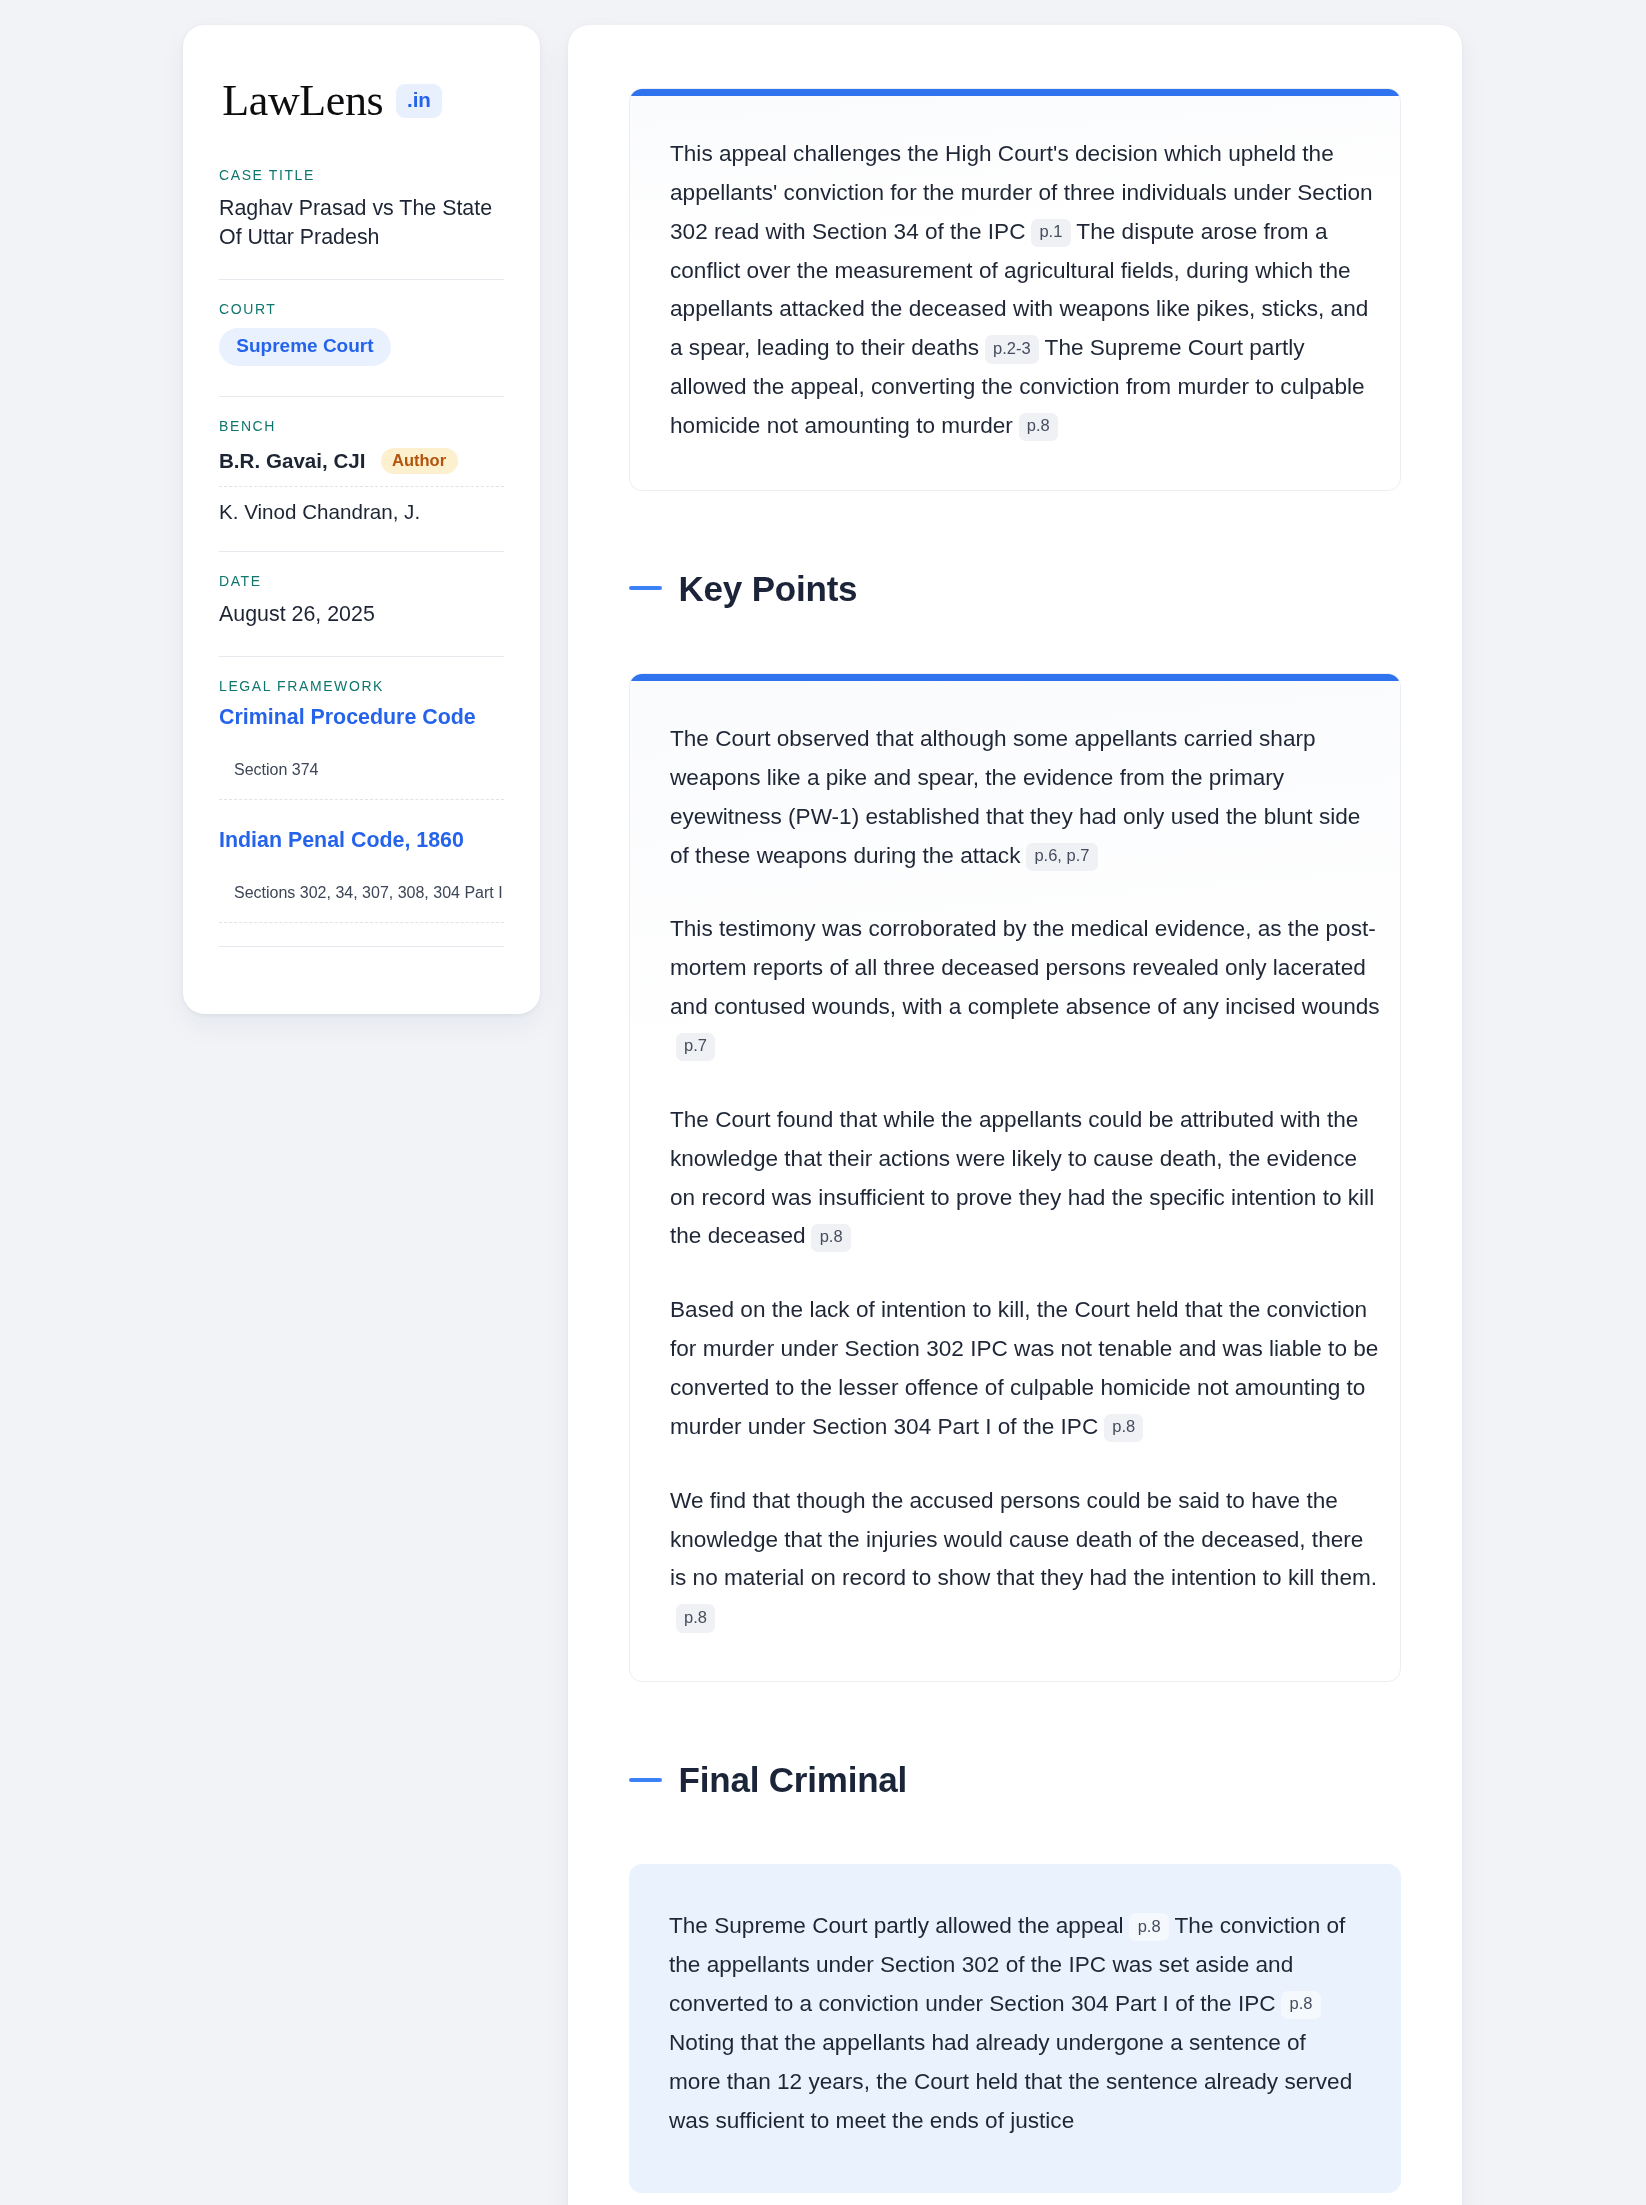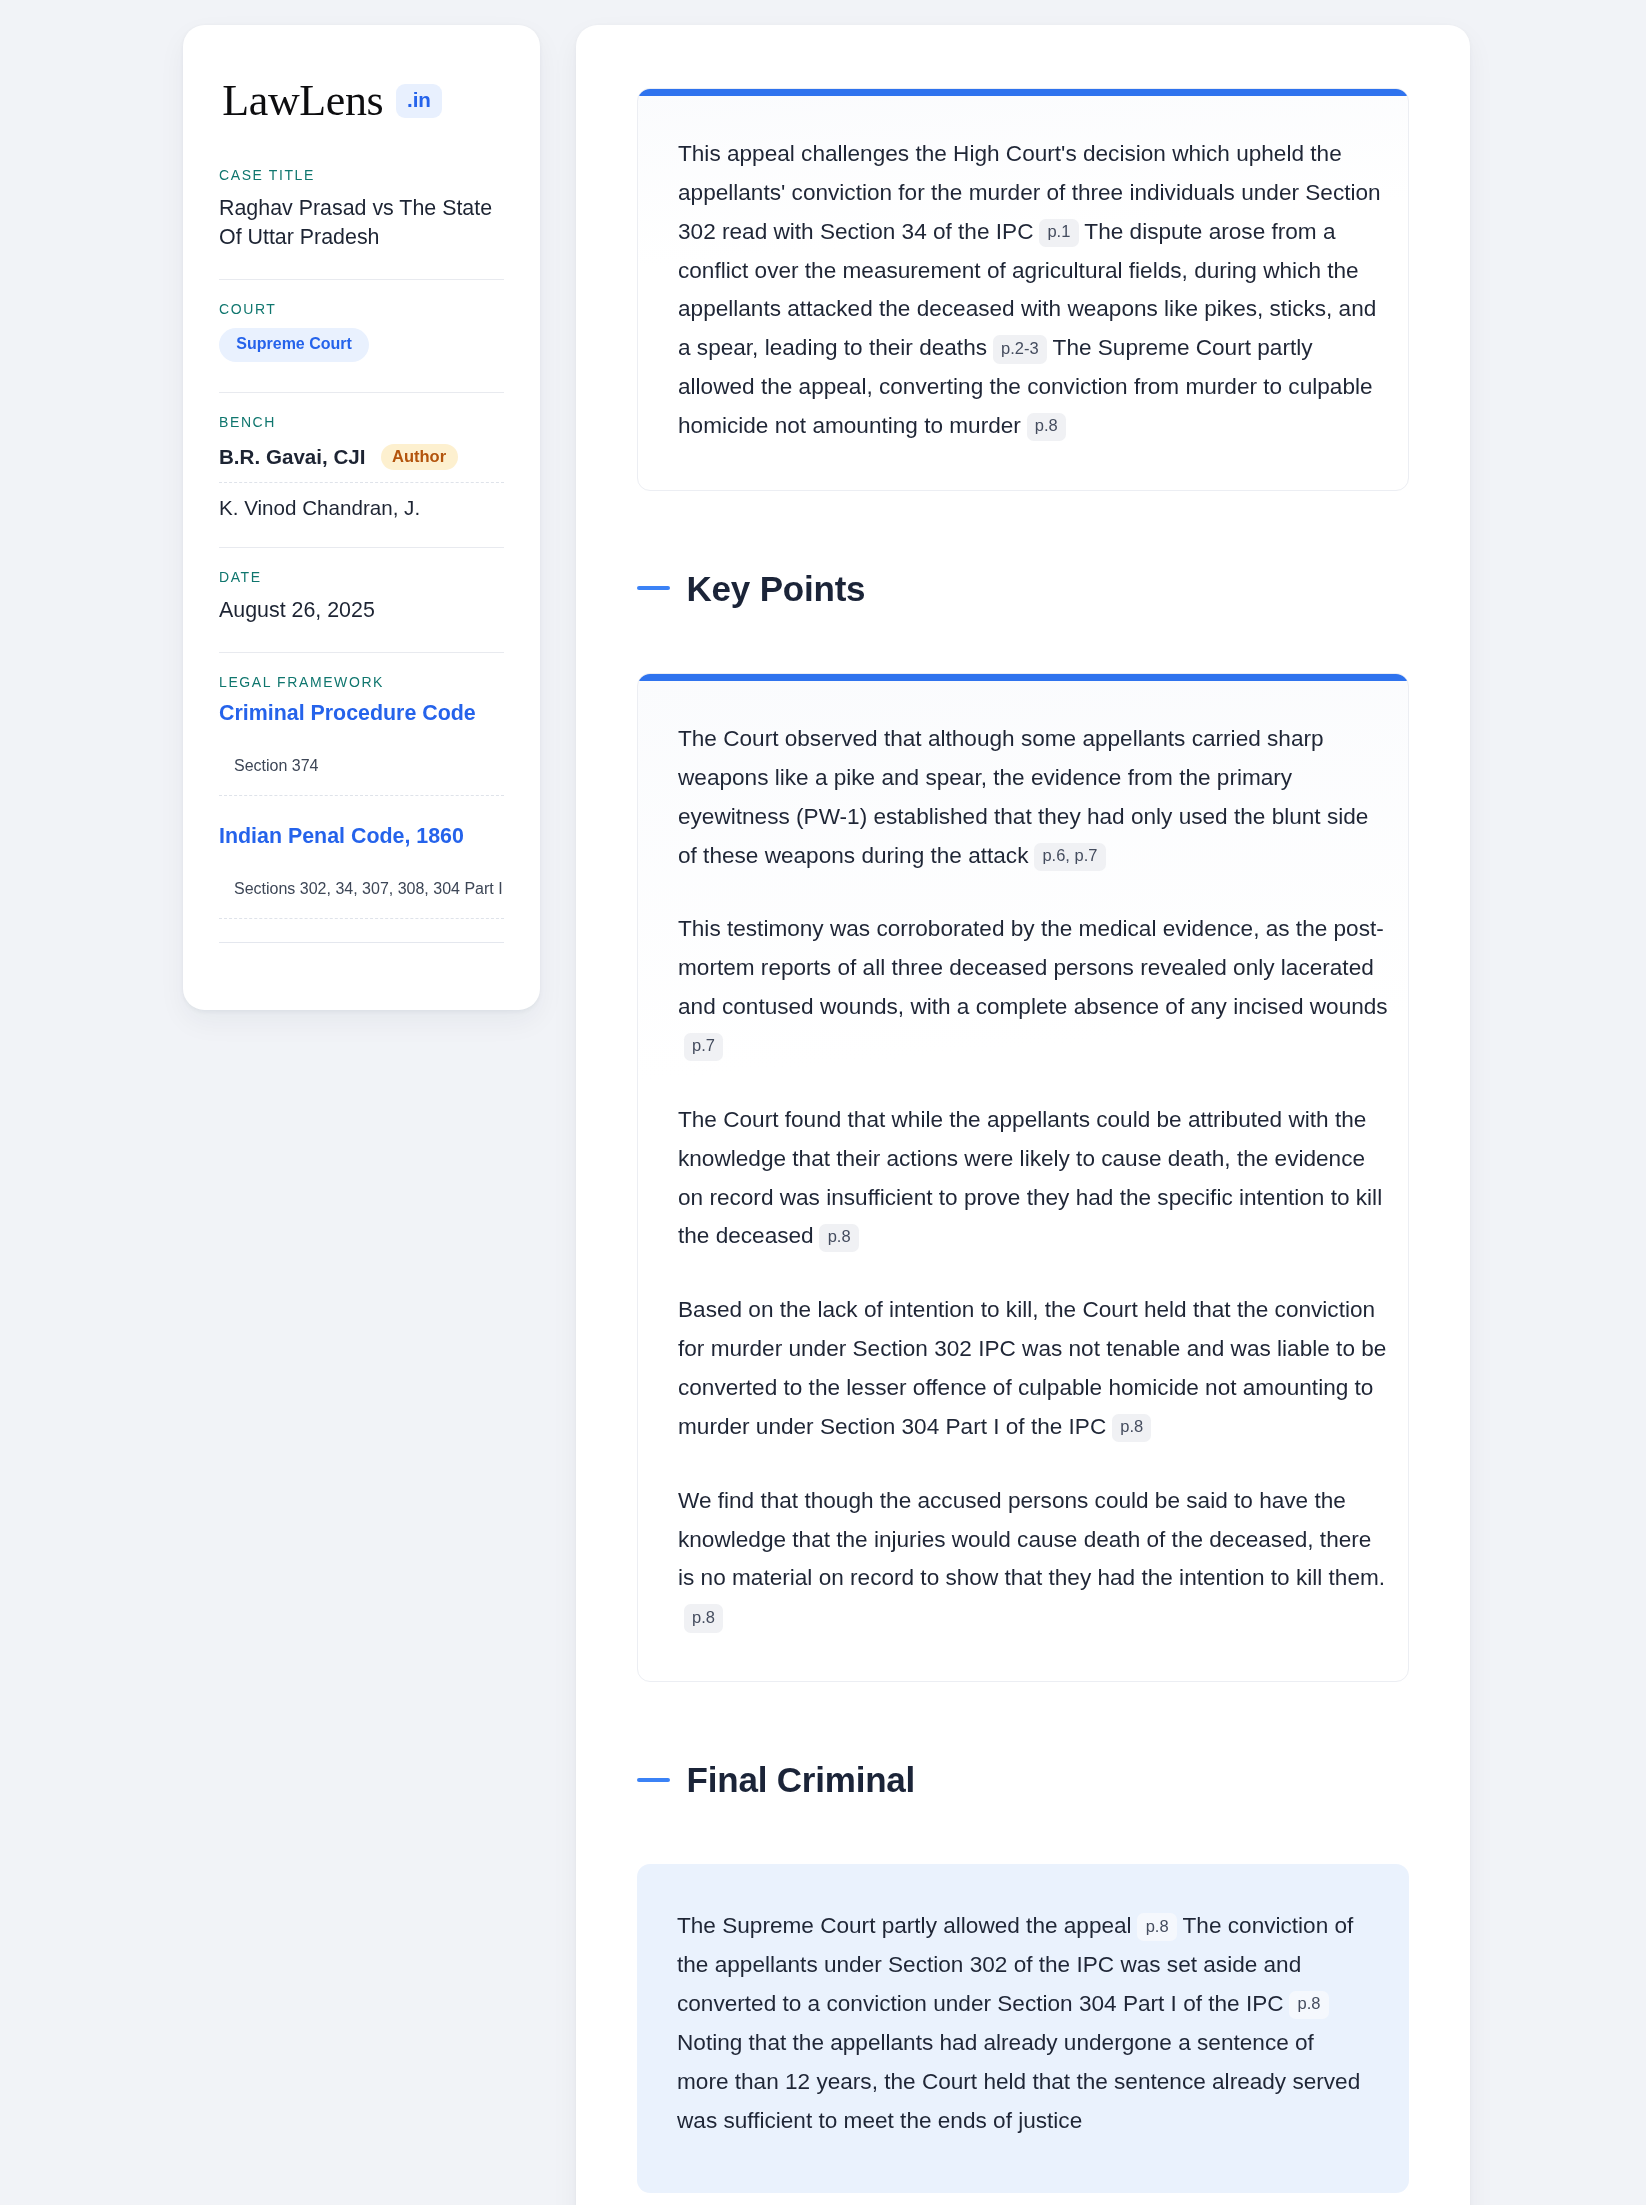--- a/index.html
+++ b/index.html
@@ -13,21 +13,21 @@
     -webkit-font-smoothing: antialiased;
     overflow: hidden;
   }
 
   .page {
     position: relative;
     width: 1647px;
     height: 2205px;
     display: flex;
     align-items: flex-start;
-    gap: 36px;
+    gap: 28px;
     padding: 25px 0 0 0;
   }
 
   
   .sidebar {
     margin-left: 183px;
     width: 357px;
     background: #ffffff;
     border-radius: 21.4px;
     padding: 54px 36px 33px 36px;
@@ -75,21 +75,21 @@
     font-size: 21.4px;
     line-height: 1.36;
     color: #1d2433;
     margin-bottom: 25px;
   }
 
   .chip-court {
     display: inline-block;
     background: #e9f1fe;
     color: #2563eb;
-    font-size: 16px;
+    font-size: 19px;
     font-weight: 600;
     border-radius: 823px;
     padding: 7.4px 17.3px 9px 17.3px;
     margin-bottom: 28px;
   }
 
   .judge-row {
     font-size: 20.6px;
     color: #1d2433;
     padding: 3.3px 0 13px 0;

